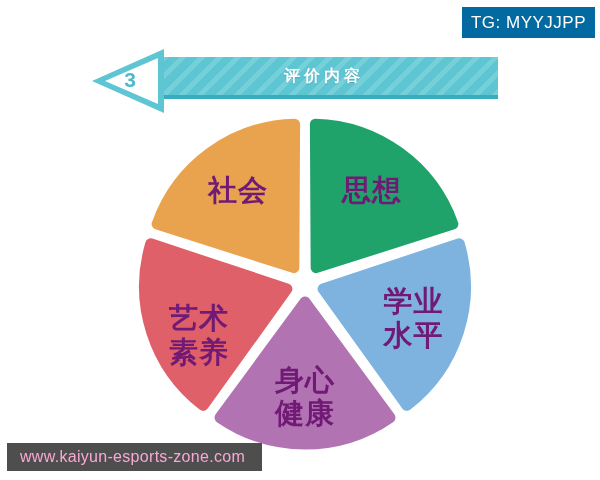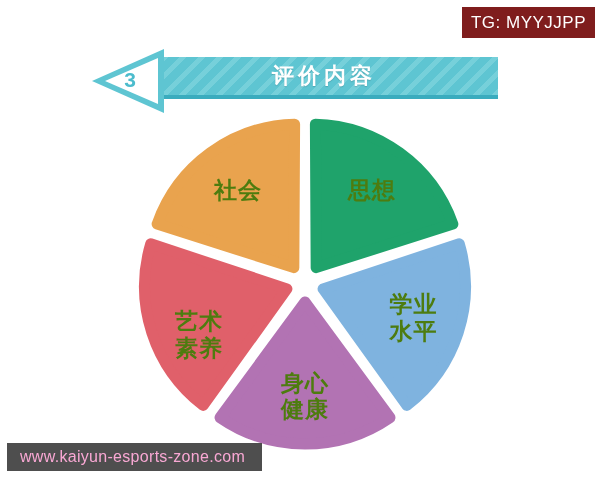--- a/index.html
+++ b/index.html
@@ -17,53 +17,53 @@
     letter-spacing:0.5px;
   }
   
   .banner-bar{
     position:absolute;left:150px;top:57px;width:348px;height:38px;
     border-bottom:4px solid #3AACBE;
     z-index:1;
   }
   .banner-title{
     position:absolute;left:0;top:0;width:100%;height:38px;
-    color:#ffffff;font-size:22px;font-weight:bold;
+    color:#ffffff;font-size:16px;font-weight:bold;
     line-height:38px;text-align:center;letter-spacing:4px;
     text-shadow:0 1px 1px rgba(0,0,0,0.15);
   }
   .banner-arrow{
     position:absolute;left:88px;top:44px;width:82px;height:74px;z-index:2;
   }
   .banner-arrow-num{
     position:absolute;left:118px;top:67px;width:24px;height:26px;z-index:3;
     color:#4CBCCD;font-size:21px;font-weight:bold;text-align:center;
     line-height:26px;font-family:"Liberation Sans", sans-serif;
   }
   
   .pie-svg{position:absolute;left:0;top:0;z-index:0;}
   .seg-label{
     position:absolute;z-index:2;transform:translate(-50%,-50%);
-    color:#4d7c0f;font-size:23px;font-weight:bold;
+    color:#701a75;font-size:29px;font-weight:bold;
     line-height:1.15;text-align:center;letter-spacing:1px;
-    white-space:nowrap;pointer-events:none;font-family:Liberation Serif, serif;
+    white-space:nowrap;pointer-events:none;
   }
   
   .footer-bar{
     position:absolute;left:7px;top:443px;width:255px;height:28px;
     background:#4E4E4E;color:#f9a8d4;
     font-family:"Liberation Sans", sans-serif;
     font-size:16px;line-height:28px;padding-left:13px;
     box-sizing:border-box;letter-spacing:0.3px;
   }
 </style>
 </head>
 <body>
 
-<div class="badge" style="background: #7f1d1d;">TG: MYYJJPP</div>
+<div class="badge" style="background: #0369a1;">TG: MYYJJPP</div>
 
 <div class="banner-bar" style="background: repeating-linear-gradient(135deg, rgb(94, 197, 210) 0px, rgb(94, 197, 210) 8px, rgb(118, 208, 218) 8px, rgb(118, 208, 218) 13px); border-bottom-color: rgb(58, 172, 190);">
   <div class="banner-title">评价内容</div>
 </div>
 <svg class="banner-arrow" width="82" height="74" viewBox="0 0 82 74">
   <polygon id="arrow-outer" points="4,37 76,5 76,69" fill="#5EC5D2"></polygon>
   <polygon id="arrow-inner" points="17,37 70,14 70,60" fill="#ffffff"></polygon>
 </svg>
 <div class="banner-arrow-num" style="color: rgb(76, 188, 205);">3</div>
 

